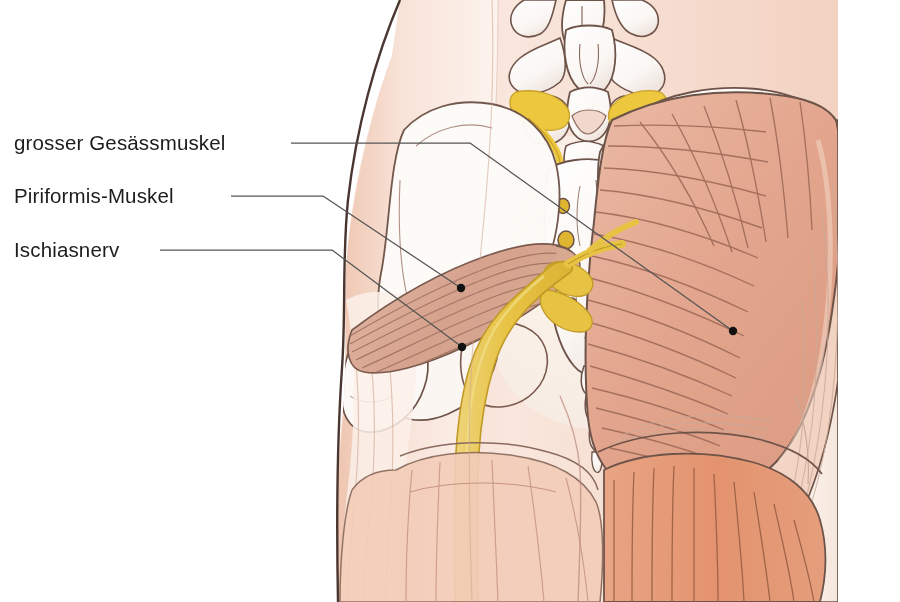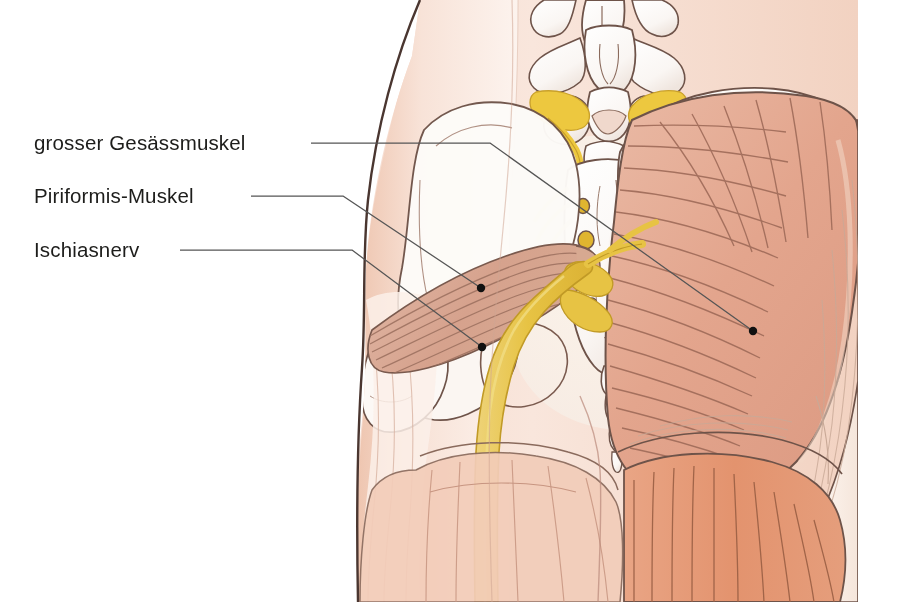--- a/index.html
+++ b/index.html
@@ -3,21 +3,21 @@
 <meta charset="utf-8">
 <title>Anatomie Gesäss / Ischiasnerv</title>
 <style>
   html,body{margin:0;padding:0;background:#ffffff;}
   body{
     width:900px;height:602px;
     font-family:"Liberation Sans","DejaVu Sans",sans-serif;
     overflow:hidden;position:relative;
   }
   #figure{
-    position:absolute;left:0;top:0;width:812px;height:602px;margin-left:20px;
+    position:absolute;left:0;top:0;width:812px;height:602px;
   }
   #figure svg{display:block;width:900px;height:602px;}
   .lbl{
     font-family:"Liberation Sans","DejaVu Sans",sans-serif;
     font-size:20.5px;
     fill:#1d1d1b;
     letter-spacing:0.15px;
   }
 </style>
 </head>

